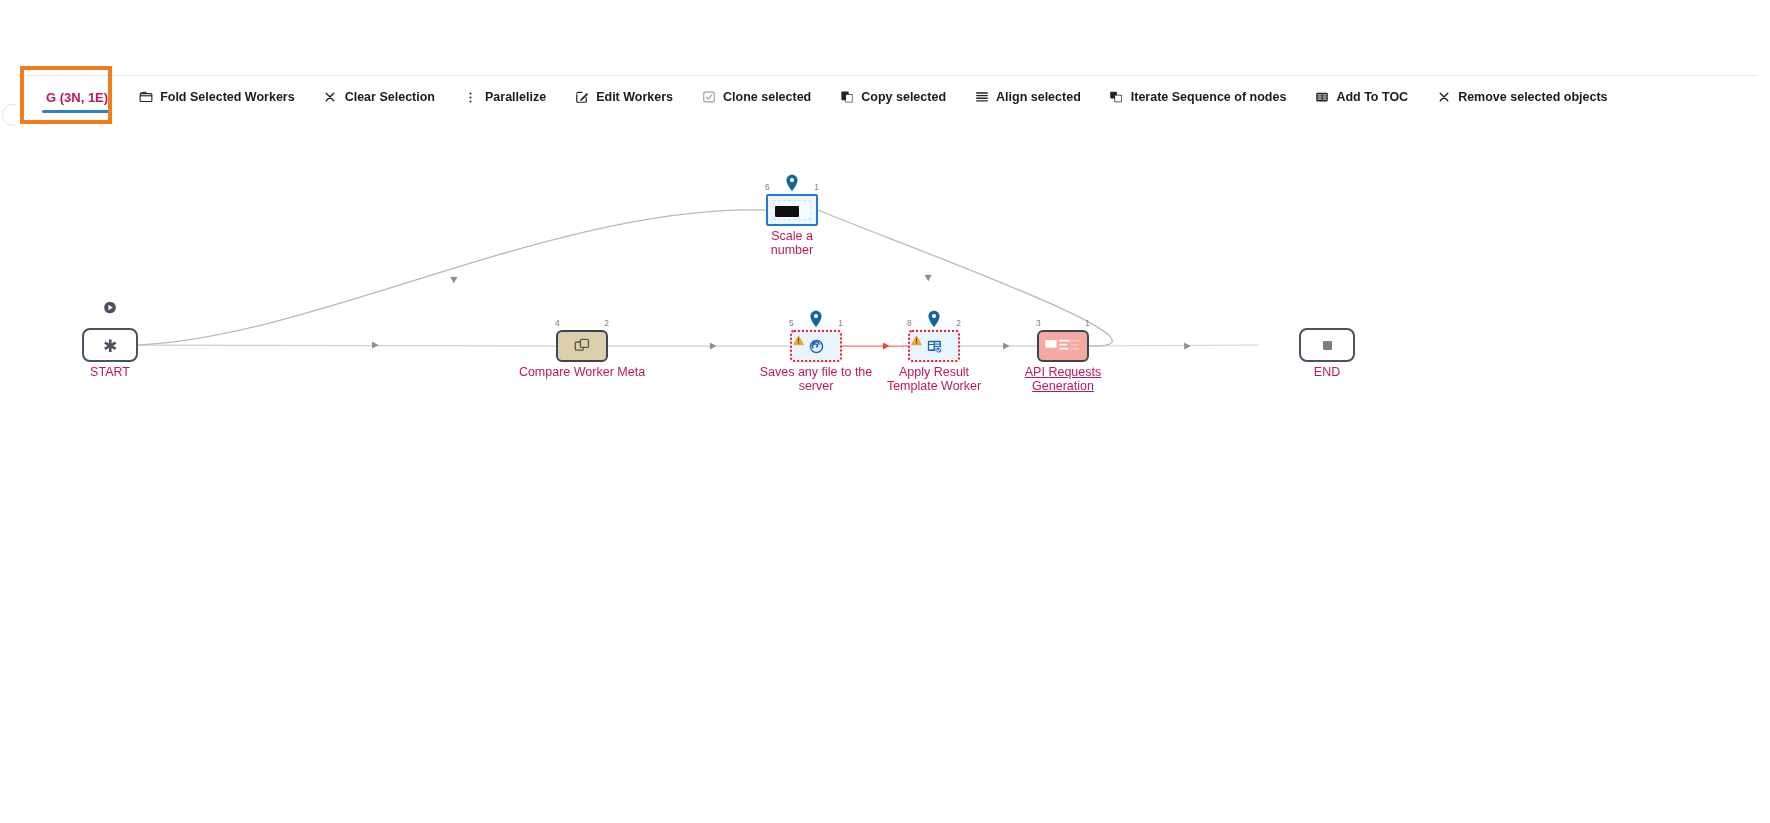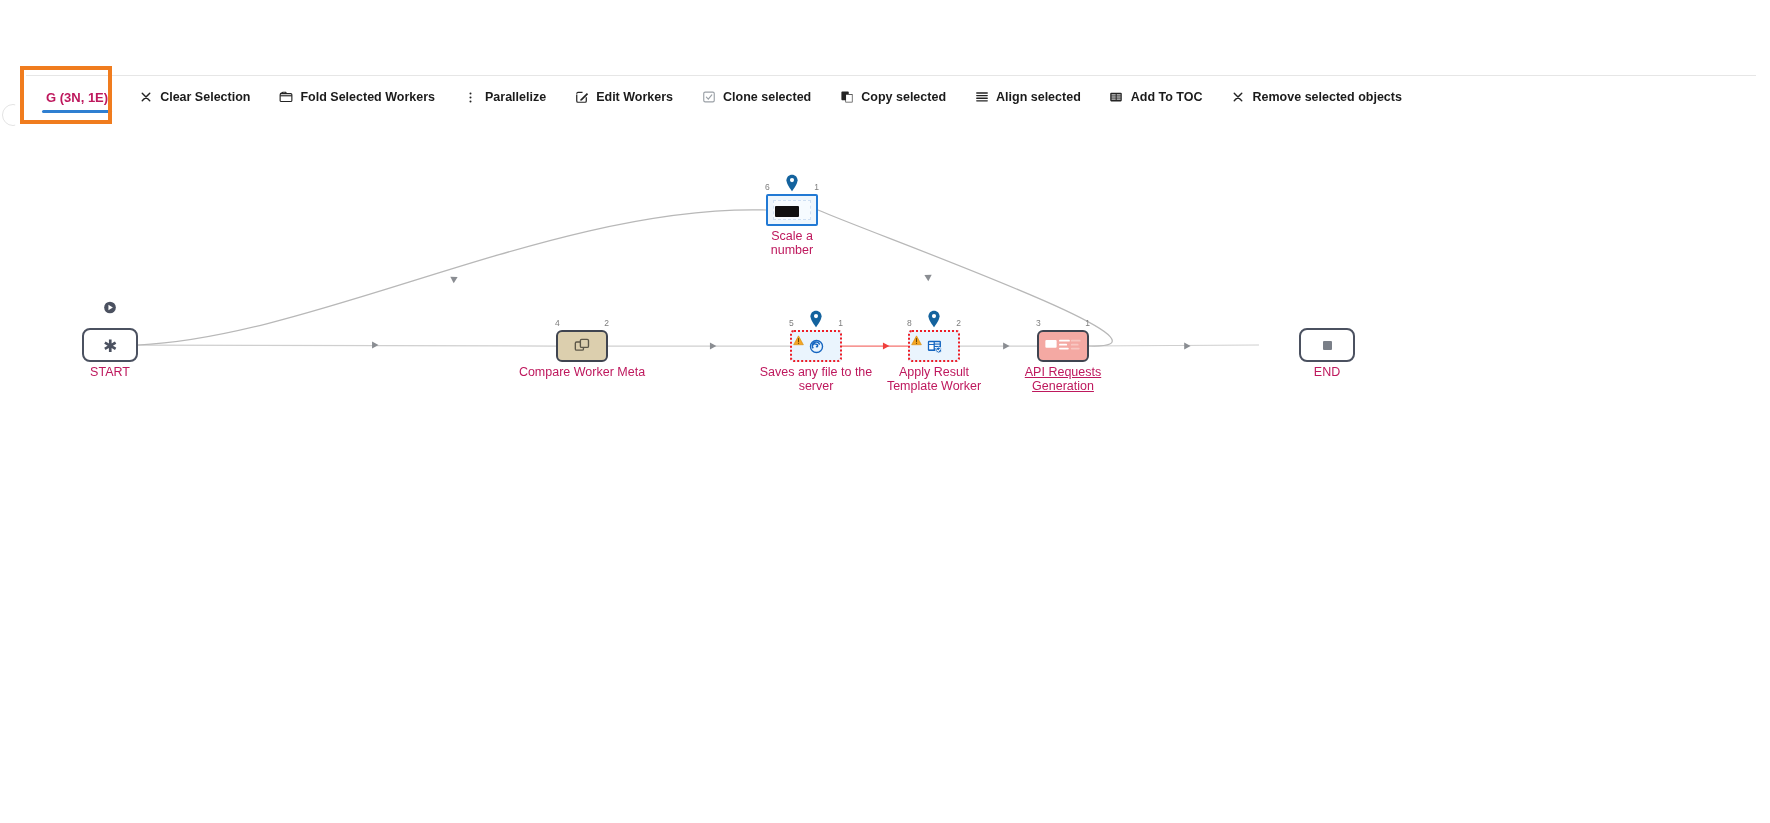--- a/index.html
+++ b/index.html
@@ -204,35 +204,35 @@
 
   <div class="toolbar">
     <div class="toolbar-inner" id="toolbar-inner">
       <div class="tab-active">
         <span>G (3N, 1E)</span>
         <span class="tab-underline"></span>
       </div>
 
       <div class="tb-item">
           <span class="tb-ico">
-            <svg viewBox="0 0 16 16" width="12" height="12">
-              <path d="M3 3 L13 13 M13 3 L3 13" stroke="#242424" stroke-width="1.9" fill="none" stroke-linecap="round"></path>
-            </svg>
-          </span>
-          <span>Clear Selection</span>
-        </div>
-        <div class="tb-item">
-          <span class="tb-ico">
             <svg viewBox="0 0 16 16" width="14" height="14">
               <rect x="1.3" y="4.2" width="13.4" height="9" rx="1.3" stroke="#242424" stroke-width="1.3" fill="none"></rect>
               <path d="M1.3 6.6 H14.7" stroke="#242424" stroke-width="1.3"></path>
               <path d="M1.3 4.2 L4.4 2.6 H7.6 L8.6 4.2" stroke="#242424" stroke-width="1.3" fill="none"></path>
             </svg>
           </span>
           <span>Fold Selected Workers</span>
+        </div>
+        <div class="tb-item">
+          <span class="tb-ico">
+            <svg viewBox="0 0 16 16" width="12" height="12">
+              <path d="M3 3 L13 13 M13 3 L3 13" stroke="#242424" stroke-width="1.9" fill="none" stroke-linecap="round"></path>
+            </svg>
+          </span>
+          <span>Clear Selection</span>
         </div>
         <div class="tb-item">
           <span class="tb-ico">
             <svg viewBox="0 0 16 16" width="13" height="13">
               <circle cx="8" cy="3" r="1.25" fill="#242424"></circle>
               <circle cx="8" cy="8" r="1.25" fill="#242424"></circle>
               <circle cx="8" cy="13" r="1.25" fill="#242424"></circle>
             </svg>
           </span>
           <span>Parallelize</span>
@@ -266,20 +266,30 @@
           </span>
           <span>Copy selected</span>
         </div>
         <div class="tb-item">
           <span class="tb-ico">
             <svg viewBox="0 0 16 16" width="14" height="14">
               <path d="M2 3.4 H14 M2 6.4 H14 M2 9.4 H14 M2 12.4 H14" stroke="#242424" stroke-width="1.5" stroke-linecap="round"></path>
             </svg>
           </span>
           <span>Align selected</span>
+        </div>
+        <div class="tb-item">
+          <span class="tb-ico">
+            <svg viewBox="0 0 16 16" width="14" height="14">
+              <rect x="1.4" y="2" width="7.6" height="7.6" rx="0.9" fill="#242424"></rect>
+              <rect x="6.2" y="5.4" width="8.4" height="8.6" rx="0.9" fill="#242424"></rect>
+              <rect x="7" y="6.2" width="6.8" height="7" rx="0.6" fill="#ffffff"></rect>
+            </svg>
+          </span>
+          <span>Iterate Sequence of nodes</span>
         </div>
         <div class="tb-item">
           <span class="tb-ico">
             <svg viewBox="0 0 16 16" width="14" height="14">
               <rect x="1.4" y="3" width="13.2" height="10" rx="1.2" fill="#242424"></rect>
               <path d="M3.4 5.6 H7.2 M3.4 8 H7.2 M3.4 10.4 H7.2 M9.2 5.6 H12.8 M9.2 8 H12.8 M9.2 10.4 H12.8" stroke="#ffffff" stroke-width="1.1" stroke-linecap="round"></path>
             </svg>
           </span>
           <span>Add To TOC</span>
         </div>

